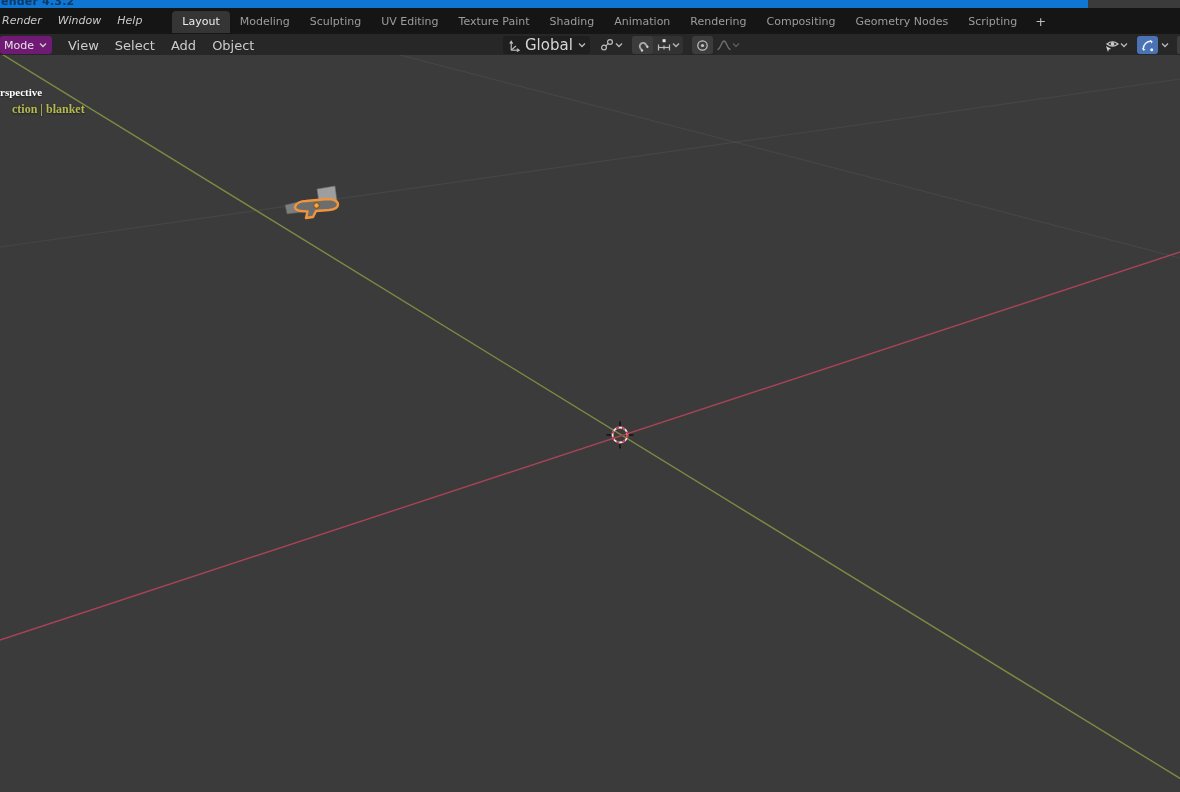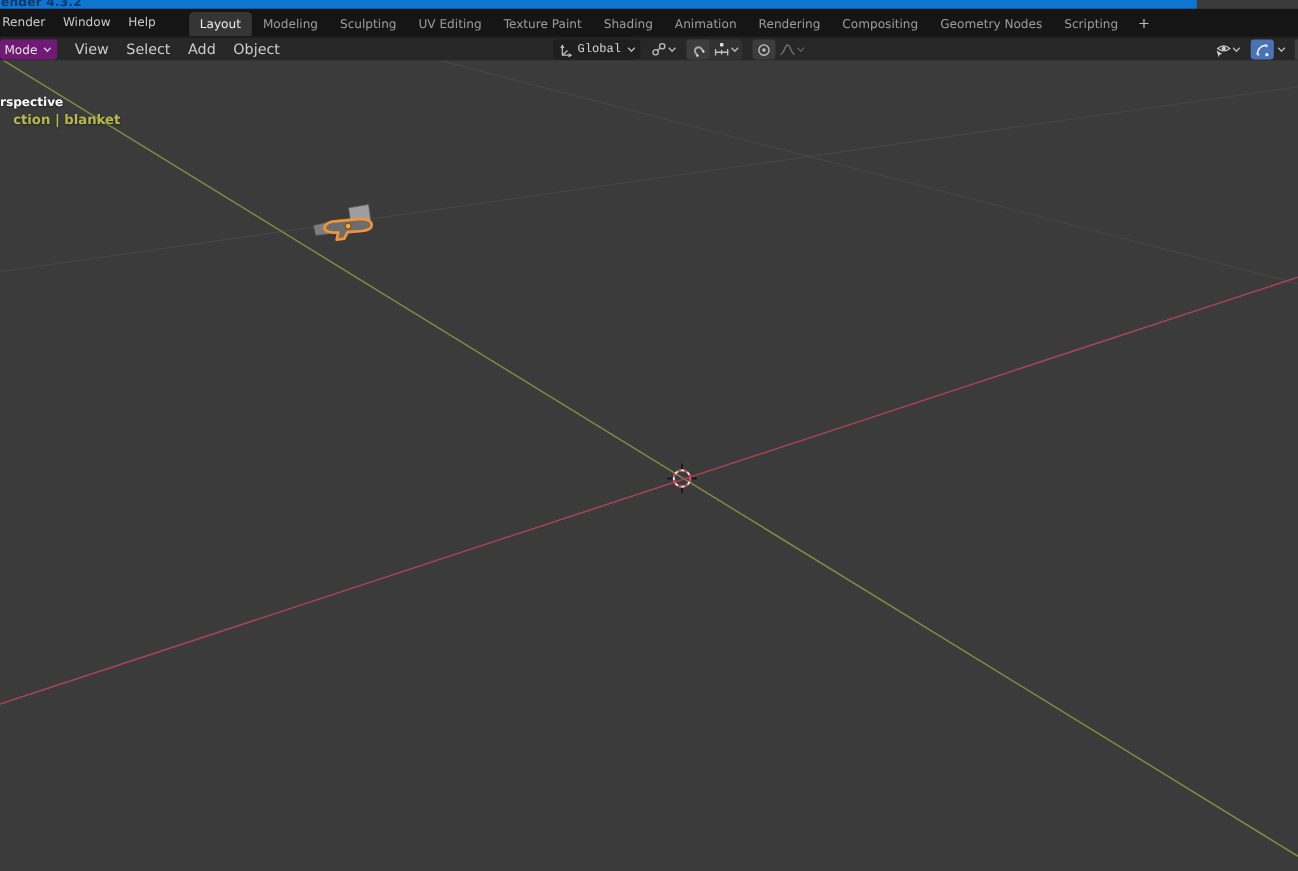--- a/index.html
+++ b/index.html
@@ -8,21 +8,21 @@
 
   
   .titlebar { position:absolute; left:0; top:0; width:1088px; height:8px;
               background:#0f76d3; overflow:hidden; }
   .titlebar .title-text { position:absolute; left:1px; top:-5px; font-size:11px;
               font-weight:bold; color:#093a68; letter-spacing:.2px; }
 
   
   .tabbar { position:absolute; left:0; top:8px; width:1180px; height:25px;
             background:#151515; display:flex; align-items:center; }
-  .menus { display:flex; align-items:flex-start; height:100%; }
+  .menus { display:flex; align-items:flex-start; height:100%;font-style:italic; }
   .menu-item { color:#c9c9c9; font-size:11px; padding:0 8px; line-height:25px; }
   .menu-item:first-child { padding-left:2px; }
   .tabs { display:flex; align-items:flex-end; height:100%; margin-left:22px; }
   .tab { color:#9c9c9c; font-size:11px; padding:0 10px; line-height:22px; height:22px;
          margin-top:3px; border-radius:4px 4px 0 0; white-space:nowrap; }
   .tab.active { background:#353535; color:#ececec; }
   .tab.plus { color:#bdbdbd; font-size:13px; padding:0 8px; }
 
   
   .toolheader { position:absolute; left:0; top:33px; width:1180px; height:22px;
@@ -31,32 +31,32 @@
   .mode-btn { background:#701a75; border-radius:3px; height:18px; margin:0 8px 0 0;
               display:flex; align-items:center; padding:0 5px 0 4px; }
   .mode-btn .lbl { color:#e4e4e4; font-size:11px; margin-right:5px; }
   .hmenu { color:#cccccc; font-size:13px; padding:0 8px; }
   .th-center { position:absolute; left:503px; top:0; height:22px; display:flex; align-items:center; }
   .grp { display:flex; align-items:center; height:18px; border-radius:3px; }
   .grp.dark { background:#1f1f1f; padding:0 4px; }
   .grp.btn  { background:#323232; }
   .tile { height:18px; display:flex; align-items:center; padding:0 3px; border-radius:3px; }
   .tile.lit { background:#3c3c3c; }
-  .orient-lbl { color:#d6d6d6; font-size:11px; margin:0 5px 0 3px;font-family:Liberation Mono, monospace; }
+  .orient-lbl { color:#d6d6d6; font-size:15px; margin:0 5px 0 3px; }
   .gap6 { width:6px; } .gap8 { width:9px; }
   .th-right { position:absolute; right:8px; top:0; height:22px; display:flex; align-items:center; }
   .gizmo-btn { background:#4a72b5; border-radius:3px; height:18px; width:21px;
                display:flex; align-items:center; justify-content:center; }
   .edge-sliver { position:absolute; right:0; top:2px; width:3px; height:18px;
                  background:#3e3e3e; border-radius:2px 0 0 2px; }
   .chev { display:inline-block; }
 
   
   .viewport { position:absolute; left:0; top:55px; width:1180px; height:737px;
-              background:#3b3b3b; overflow:hidden; }
+              background:#3b3b3b; overflow:hidden;font-family:Liberation Serif, serif; }
   .vp-label { position:absolute; left:0; top:31px; color:#ffffff; font-size:11px;
               font-weight:600; text-shadow:0 1px 2px rgba(0,0,0,.5); }
   .vp-context { position:absolute; left:12px; top:47px; color:#b6ba4e; font-size:12px;
               font-weight:600; text-shadow:0 1px 2px rgba(0,0,0,.5); }
   svg.scene { position:absolute; left:0; top:0; }
 </style>
 </head>
 <body>
 
 <div class="titlebar">

